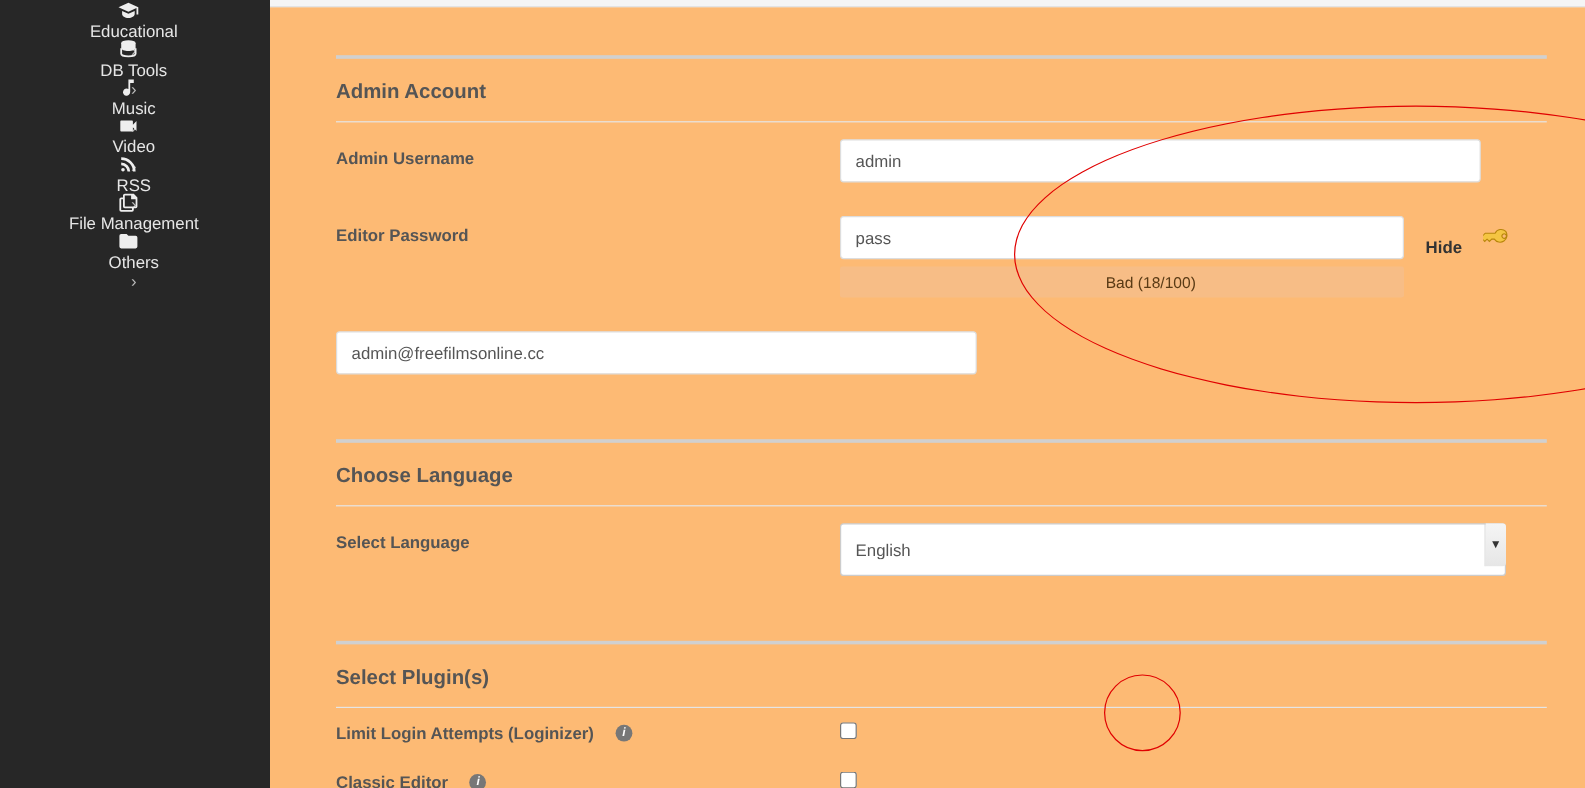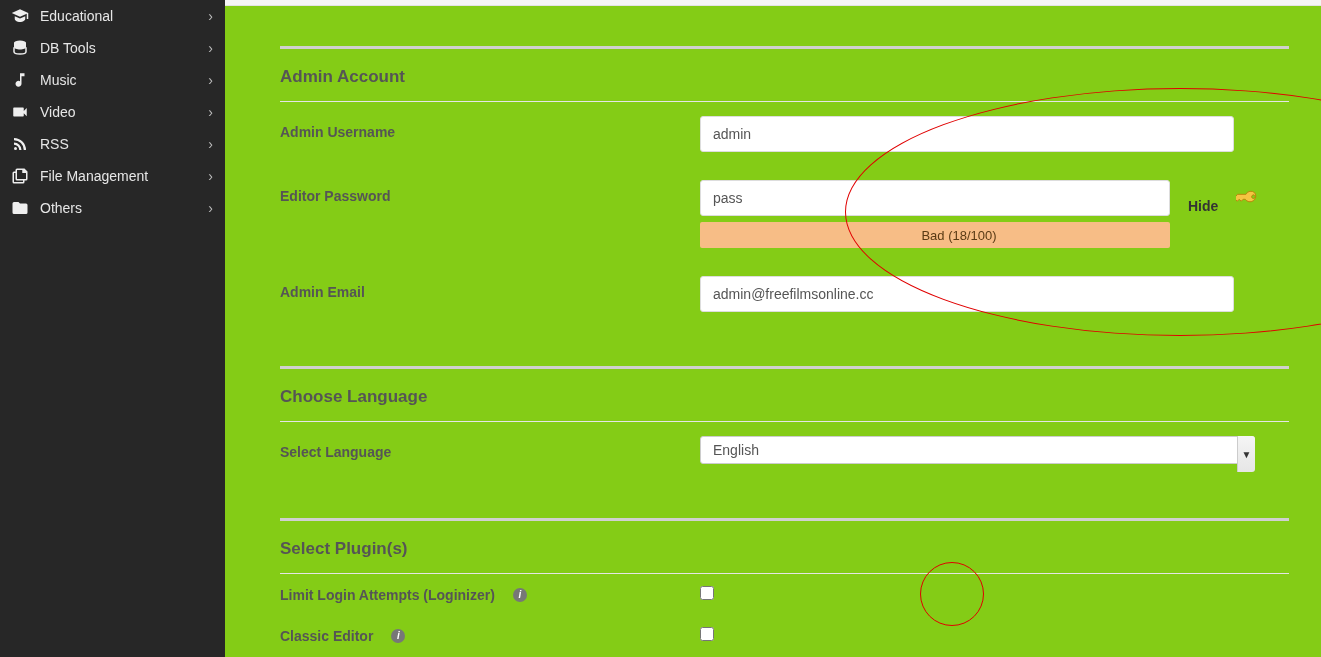--- a/index.html
+++ b/index.html
@@ -25,37 +25,38 @@
     padding-top: 0;
   }
   .side-item {
     display: flex;
     align-items: center;
     height: 32px;
     padding: 0 12px 0 10px;
     cursor: pointer;
     color: #e6e6e6;
     position: relative;
+    flex-direction: column;
   }
   .side-icon {
     width: 20px;
     height: 20px;
     display: inline-flex;
     align-items: center;
     justify-content: center;
     margin-right: 10px;
     color: #eee;
   }
   .side-label { flex: 1; font-size: 14px; }
   .side-chevron { color: #bbb; font-size: 14px; }
 
   
   .main-wrap {
     flex: 1;
-    background: #84cc16;
+    background: #fdba74;
     display: flex;
     flex-direction: column;
     position: relative;
     overflow: hidden;
   }
   .top-strip {
     height: 6px;
     background: #f5f5f5;
     border-bottom: 1px solid #e3e3e3;
   }
@@ -138,21 +139,21 @@
     align-items: center;
     justify-content: center;
     color: #5a3b15;
     font-size: 13px;
     padding-left: 48px;
   }
 
   .select-wrap { position: relative; width: 555px; }
   .select {
     width: 100%;
-    height: 28px;
+    height: 44px;
     border: 1px solid #ccc;
     border-radius: 3px;
     padding: 0 30px 0 12px;
     font-size: 14px;
     color: #555;
     background: #fff;
     appearance: none;
   }
   .select-btn {
     position: absolute;
@@ -317,21 +318,20 @@
               <svg viewBox="0 0 24 24" width="22" height="22">
                   <path fill="#f4c542" stroke="#b8860b" stroke-width="1" d="M14 2a6 6 0 0 0-5.65 8L2 16.35V22h5v-3h3v-3l1.65-1.65A6 6 0 1 0 14 2zm2 6a2 2 0 1 1 0-4 2 2 0 0 1 0 4z" transform="rotate(45 12 12)"></path>
                 </svg>
             </span>
           </div>
           <div class="strength-bar">Bad (18/100)</div>
         </div>
       </div>
 
       <div class="form-row">
-        <div class="form-label">Admin Email</div>
         <div class="form-field">
           <input class="input" type="text" value="admin@freefilmsonline.cc" style="">
         </div>
       </div>
 
       <div class="section-sep"></div>
       <h2 class="section-title">Choose Language</h2>
 
       <div class="form-row">
         <div class="form-label">Select Language</div>

